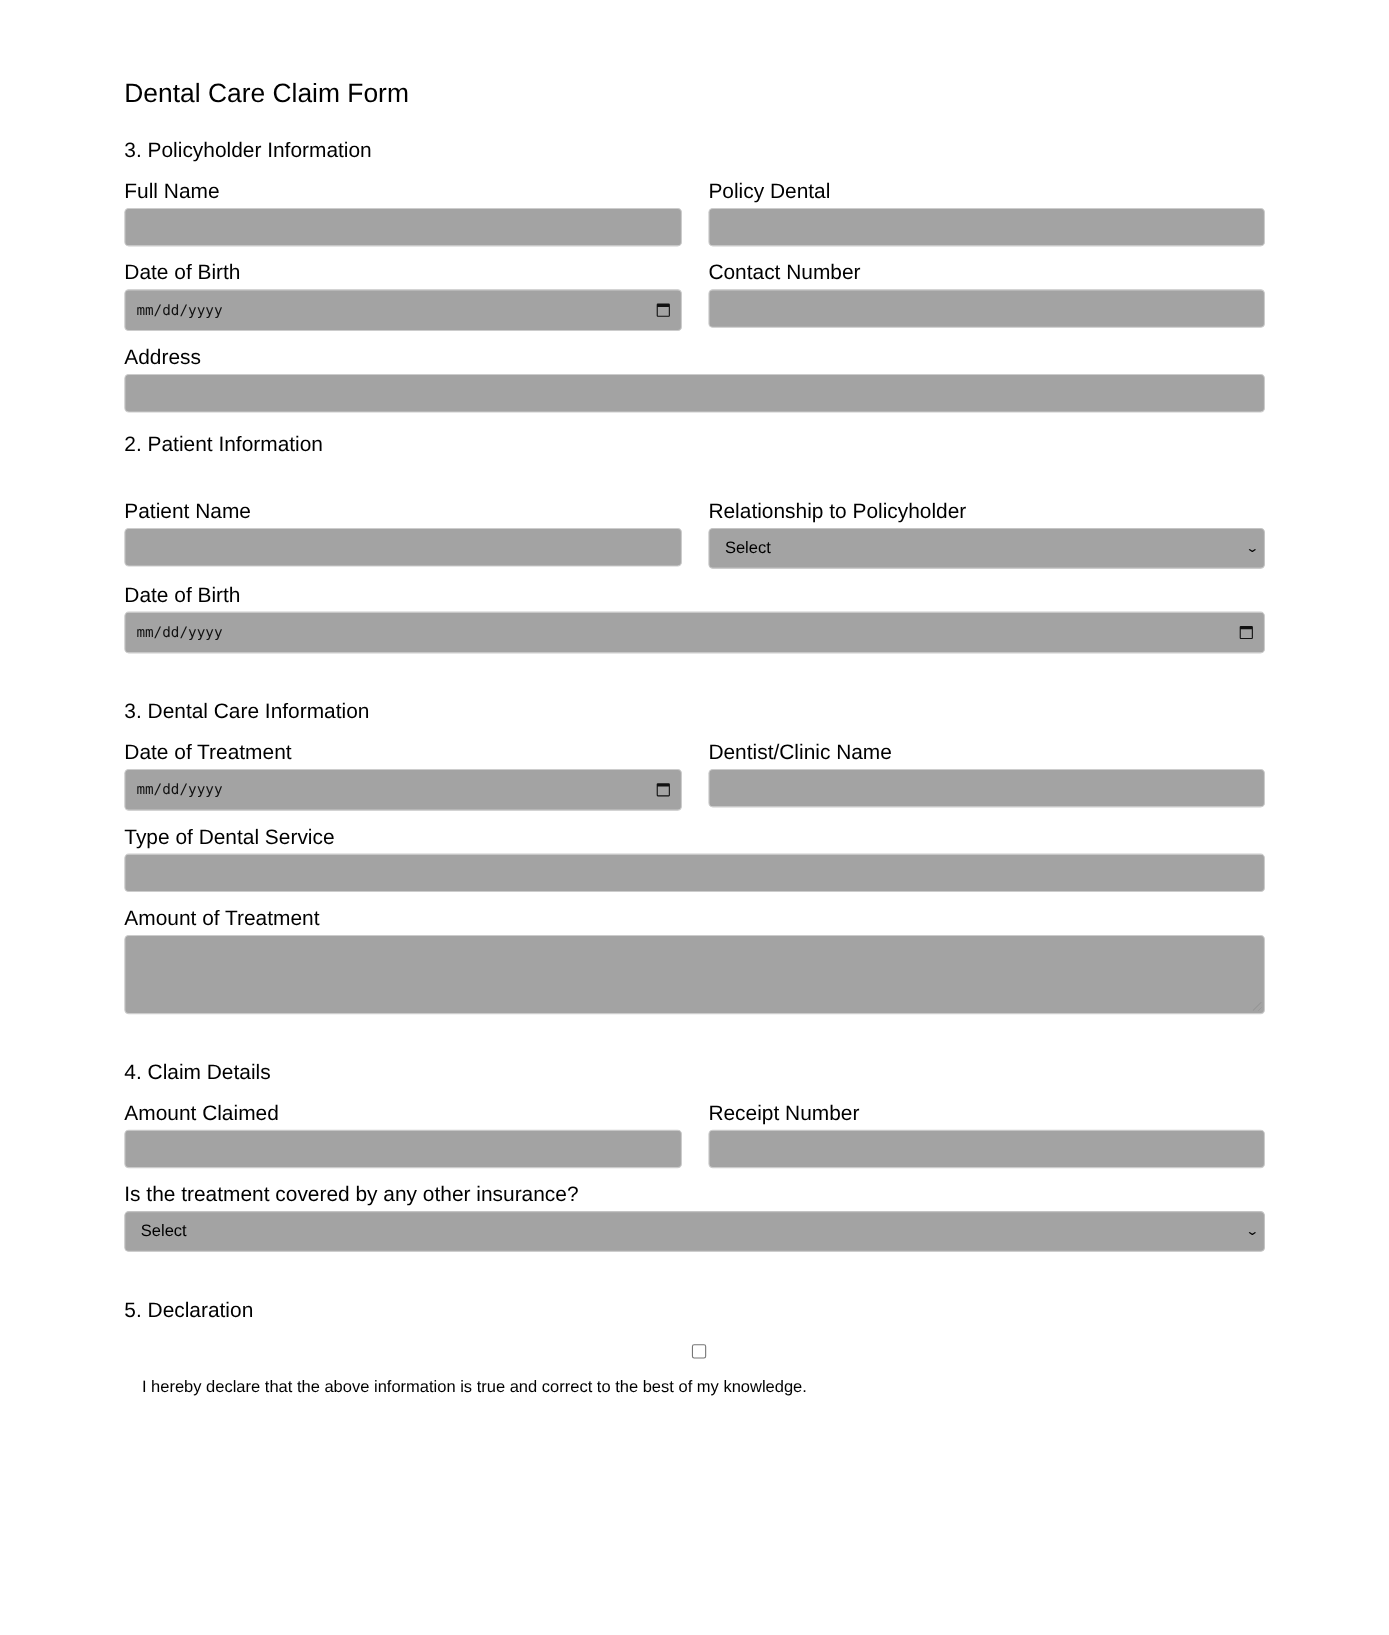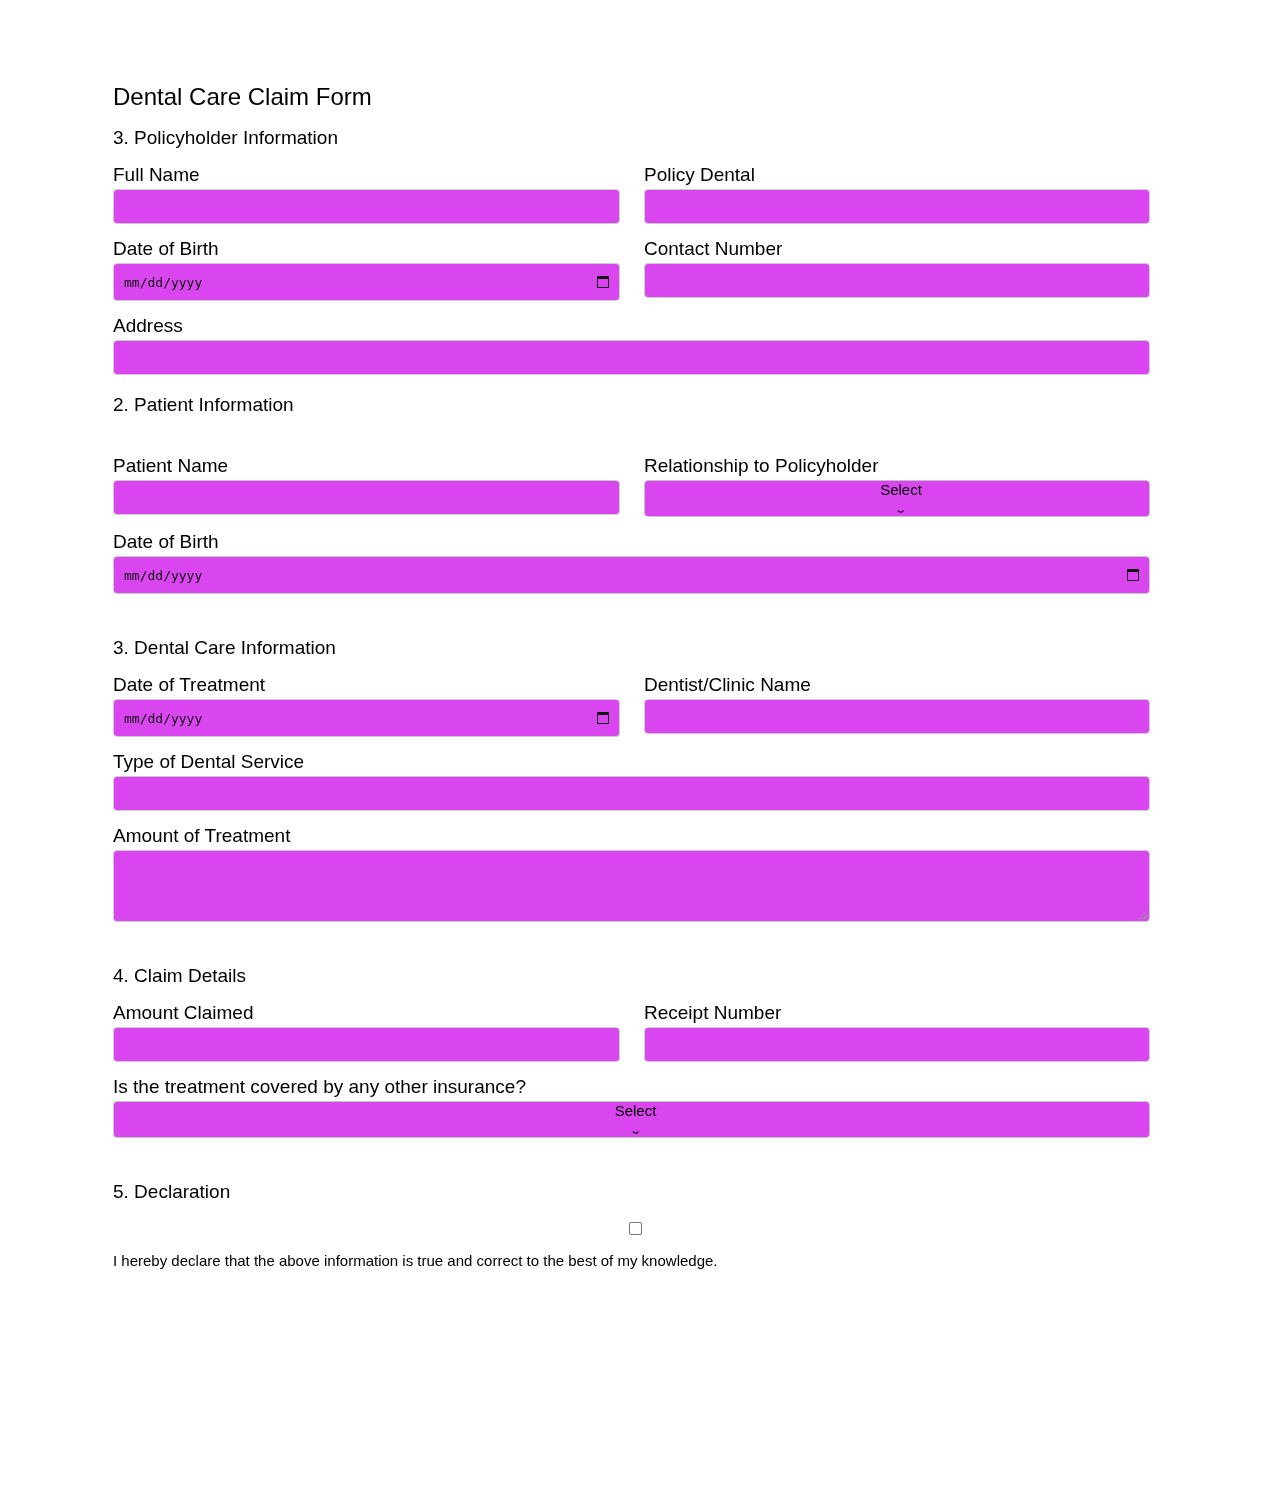--- a/index.html
+++ b/index.html
@@ -8,58 +8,58 @@
     width: 1263px; height: 1486px;
     font-family: "Liberation Sans", sans-serif;
     color: #000;
   }
   .container {
     position: absolute;
     left: 113px; top: 0;
     width: 1037px;
   }
   h1 {
-    position: absolute; top: 83px; left: 0;
+    position: absolute; top: 72px; left: 0;
     margin: 0; font-size: 24px; font-weight: normal; line-height: 28px;
   }
   h2 {
     position: absolute; left: 0; margin: 0;
     font-size: 19px; font-weight: normal; line-height: 22px;
   }
   label.lbl {
     position: absolute; font-size: 19px; line-height: 18px;
   }
   .field {
     position: absolute; height: 35px;
     border: 1px solid #cccccc; border-radius: 4px;
-    background: #d946ef; padding: 0 10px;
+    background: #a3a3a3; padding: 0 10px;
     font-family: "Liberation Sans", sans-serif; font-size: 15px;
   }
   .date {
     height: 38px; display: flex; align-items: center; justify-content: space-between;
     font-family: "DejaVu Sans Mono", monospace; font-size: 13px; color: #111;
   }
   .cal {
     width: 12px; height: 12px; border: 1.5px solid #111; border-top-width: 3px; border-radius: 1px;
   }
   .select {
     height: 37px; display: flex; align-items: center; justify-content: space-between;
-    padding: 0 6px 0 14px; border-color: #c4c4c4; flex-direction: column;
+    padding: 0 6px 0 14px; border-color: #c4c4c4;
   }
   .chev { font-size: 11px; transform: scaleX(1.4); }
   .textarea { height: 72px; }
   .resize {
     position: absolute; right: 2px; bottom: 2px; width: 8px; height: 8px;
     background: linear-gradient(135deg, transparent 45%, #999 45%, #999 55%, transparent 55%, transparent 75%, #999 75%, #999 85%, transparent 85%);
   }
   .checkbox {
     position: absolute; left: 516px; top: 1222px;
     width: 13px; height: 13px; border: 1px solid #767676; border-radius: 2px; background: #fff;
   }
-  .decl { position: absolute; left: 0; top: 1252px; font-size: 15px; line-height: 18px; }
+  .decl { position: absolute; left: 16px; top: 1252px; font-size: 15px; line-height: 18px; }
   .L { left: 0; width: 507px; }
   .R { left: 531px; width: 506px; }
   .F { left: 0; width: 1037px; }
 </style>
 </head>
 <body>
 
 <div class="container">
   <h1>Dental Care Claim Form</h1>
 

